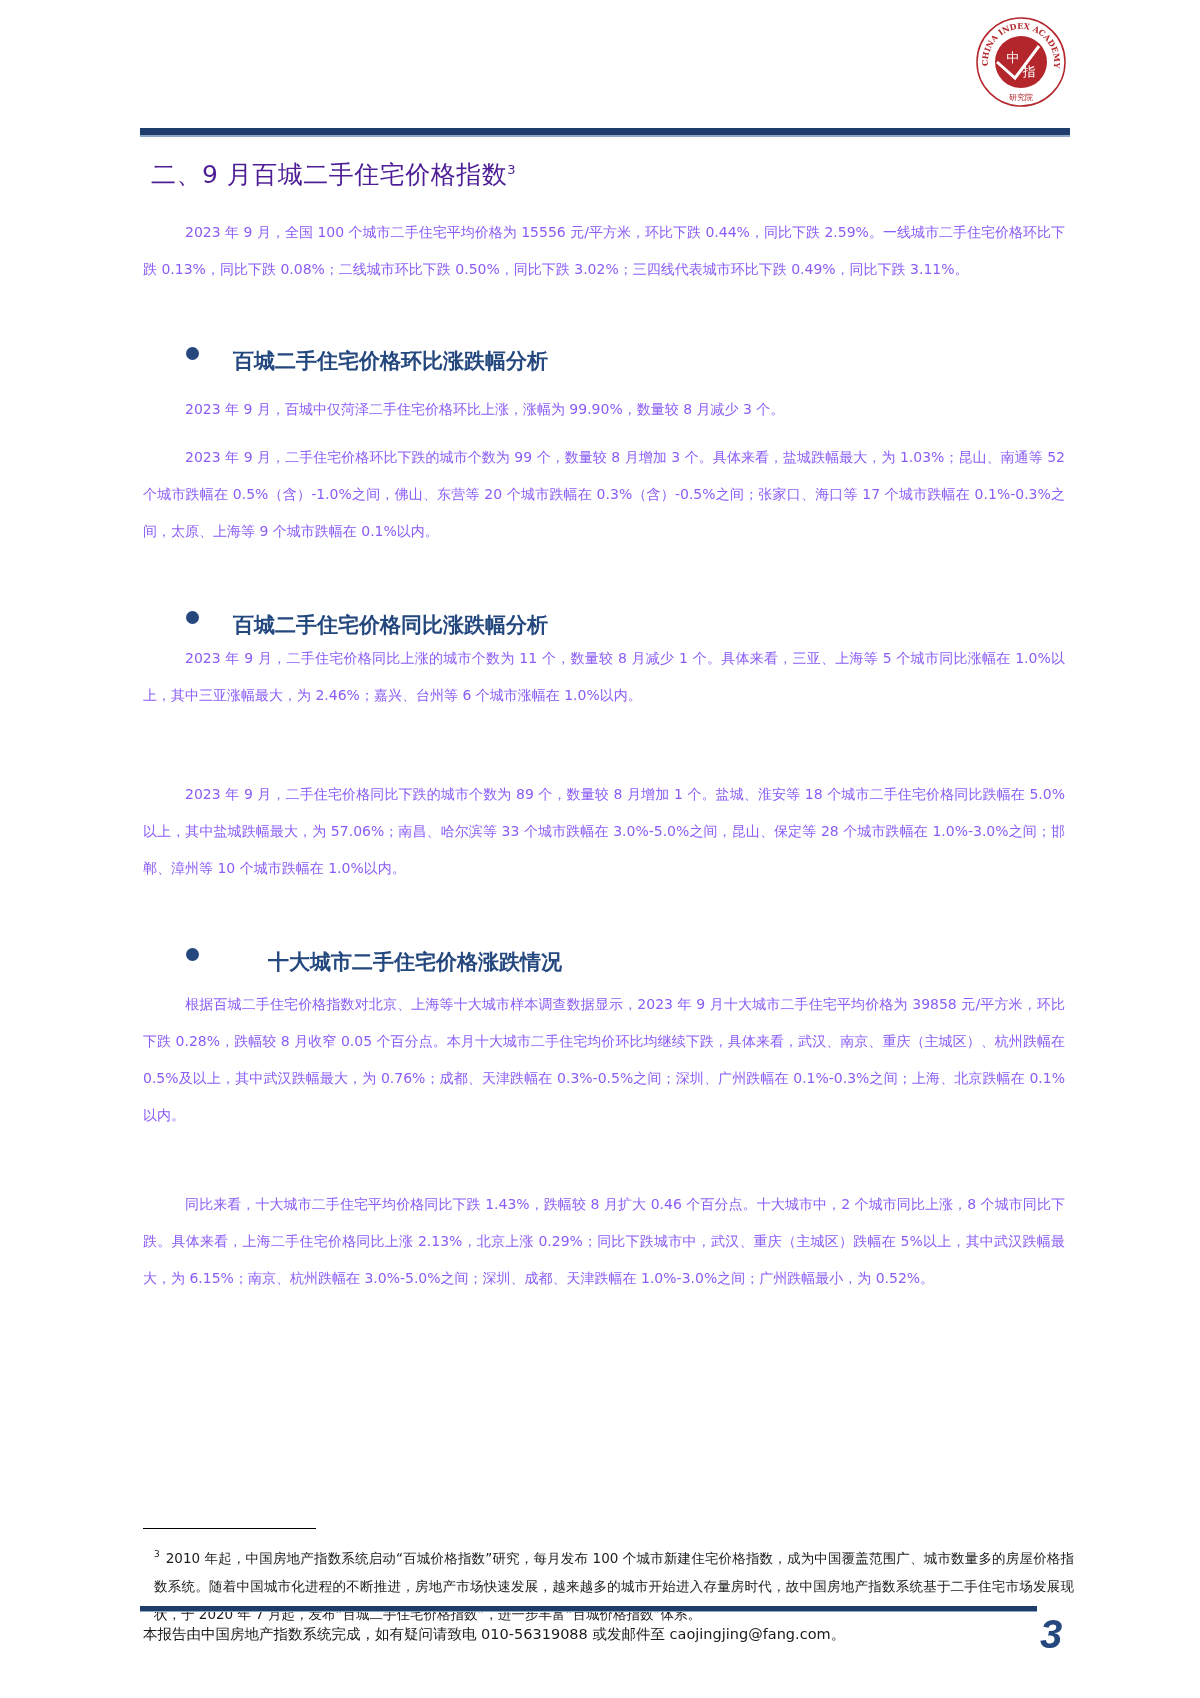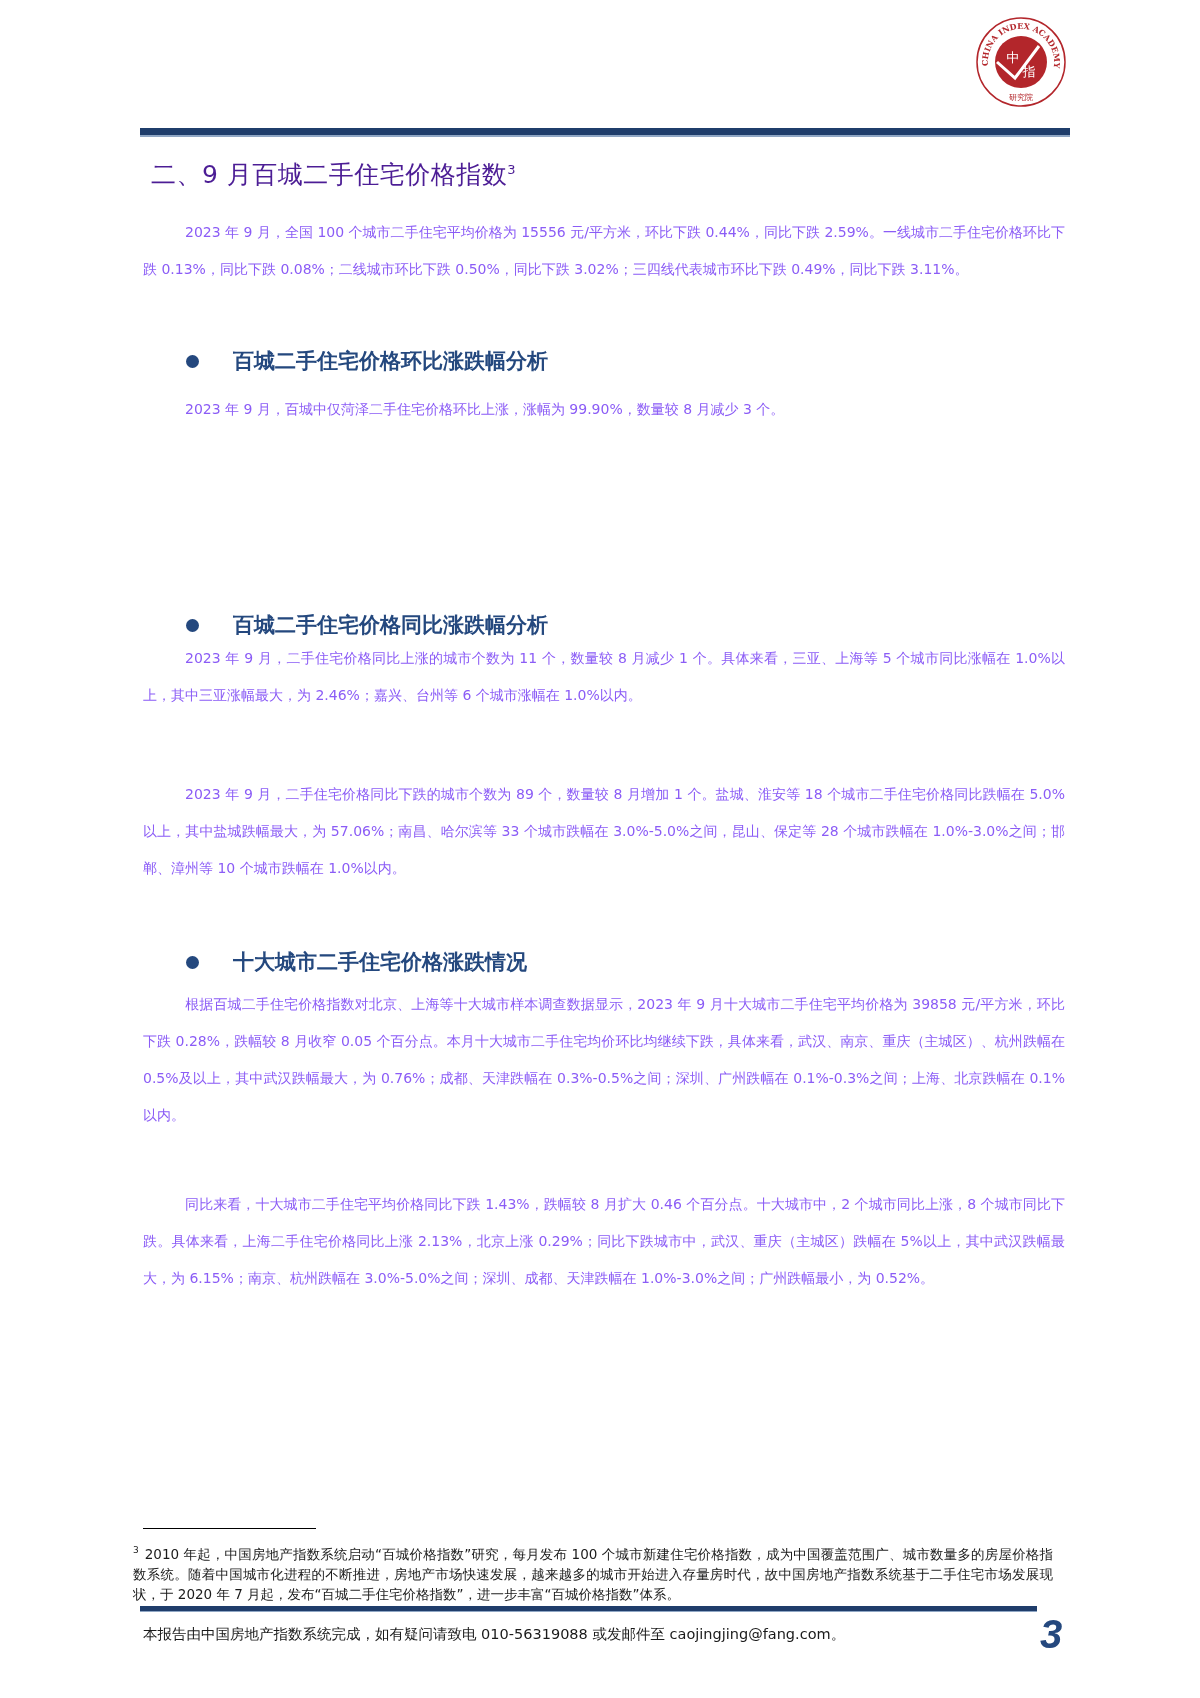--- a/index.html
+++ b/index.html
@@ -9,25 +9,25 @@
 
   .logo { position: absolute; left: 975px; top: 16px; width: 92px; height: 92px; }
   .header-rule { position: absolute; left: 140px; top: 128px; width: 930px; height: 7px; background: #1f3d6b; border-bottom: 2px solid #8fa6c4; }
 
   .section-title { position: absolute; left: 151px; top: 158px; font-size: 25px; font-weight: normal; color: #4c1d95; letter-spacing: 0.5px; }
   .section-title sup { font-size: 13px; vertical-align: super; }
 
   .para { position: absolute; left: 143px; width: 922px; font-size: 14px; line-height: 37px; text-align: justify; color: #8b5cf6; }
   .para .indent { display: inline-block; width: 42px; }
 
-  .bullet { position: absolute; left: 186px; font-size: 21px; font-weight: bold; color: #24487e; display: flex; align-items: center; }
+  .bullet { position: absolute; left: 186px; font-size: 21px; font-weight: bold; color: #24487e; display: flex; align-items: flex-start; }
   .bullet .dot { width: 13px; height: 13px; border-radius: 50%; background: #24487e; margin-right: 34px; }
 
   .fn-rule { position: absolute; left: 143px; top: 1528px; width: 173px; height: 1px; background: #000; }
-  .footnote { position: absolute; left: 133px; top: 1540px; width: 920px; font-size: 13.5px; line-height: 20px; color: #1a1a1a; text-align: justify; }
+  .footnote { position: absolute; left: 154px; top: 1540px; width: 920px; font-size: 13.5px; line-height: 28px; color: #1a1a1a; text-align: justify; }
   .footnote sup { font-size: 9px; margin-right: 6px; }
   .footer-rule { position: absolute; left: 140px; top: 1606px; width: 897px; height: 5px; background: #1f3d6b; border-bottom: 1px solid #8fa6c4; }
   .footer-text { position: absolute; left: 143px; top: 1625px; font-size: 14.5px; color: #1a1a1a; }
   .page-num { position: absolute; left: 1040px; top: 1612px; font-size: 40px; font-weight: bold; font-style: italic; color: #24487e; font-family: "Liberation Sans", sans-serif; }
 </style>
 </head>
 <body>
 
 <div class="page">
 
@@ -52,33 +52,36 @@
     <span class="indent"></span><span>2023 年 9 月，全国 100 个城市二手住宅平均价格为 15556 元/平方米，环比下跌 0.44%，同比下跌 2.59%。一线城市二手住宅价格环比下跌 0.13%，同比下跌 0.08%；二线城市环比下跌 0.50%，同比下跌 3.02%；三四线代表城市环比下跌 0.49%，同比下跌 3.11%。</span>
   </div>
 
   <div class="bullet" style="top:347px;">
     <span class="dot"></span>
     <span>百城二手住宅价格环比涨跌幅分析</span>
   </div>
   <div class="para" style="top:391px;">
     <span class="indent"></span><span>2023 年 9 月，百城中仅菏泽二手住宅价格环比上涨，涨幅为 99.90%，数量较 8 月减少 3 个。</span>
   </div>
+  <div class="para" style="top:439px;">
+    <span class="indent"></span><span>2023 年 9 月，二手住宅价格环比下跌的城市个数为 99 个，数量较 8 月增加 3 个。具体来看，盐城跌幅最大，为 1.03%；昆山、南通等 52 个城市跌幅在 0.5%（含）-1.0%之间，佛山、东营等 20 个城市跌幅在 0.3%（含）-0.5%之间；张家口、海口等 17 个城市跌幅在 0.1%-0.3%之间，太原、上海等 9 个城市跌幅在 0.1%以内。</span>
+  </div>
 
   <div class="bullet" style="top:611px;">
     <span class="dot"></span>
     <span>百城二手住宅价格同比涨跌幅分析</span>
   </div>
   <div class="para" style="top:640px;">
     <span class="indent"></span><span>2023 年 9 月，二手住宅价格同比上涨的城市个数为 11 个，数量较 8 月减少 1 个。具体来看，三亚、上海等 5 个城市同比涨幅在 1.0%以上，其中三亚涨幅最大，为 2.46%；嘉兴、台州等 6 个城市涨幅在 1.0%以内。</span>
   </div>
   <div class="para" style="top:776px;">
     <span class="indent"></span><span>2023 年 9 月，二手住宅价格同比下跌的城市个数为 89 个，数量较 8 月增加 1 个。盐城、淮安等 18 个城市二手住宅价格同比跌幅在 5.0%以上，其中盐城跌幅最大，为 57.06%；南昌、哈尔滨等 33 个城市跌幅在 3.0%-5.0%之间，昆山、保定等 28 个城市跌幅在 1.0%-3.0%之间；邯郸、漳州等 10 个城市跌幅在 1.0%以内。</span>
   </div>
 
-  <div class="bullet" style="top:948px;">
+  <div class="bullet" style="top:948px;gap:35px;">
     <span class="dot"></span>
     <span>十大城市二手住宅价格涨跌情况</span>
   </div>
   <div class="para" style="top:986px;">
     <span class="indent"></span><span>根据百城二手住宅价格指数对北京、上海等十大城市样本调查数据显示，2023 年 9 月十大城市二手住宅平均价格为 39858 元/平方米，环比下跌 0.28%，跌幅较 8 月收窄 0.05 个百分点。本月十大城市二手住宅均价环比均继续下跌，具体来看，武汉、南京、重庆（主城区）、杭州跌幅在 0.5%及以上，其中武汉跌幅最大，为 0.76%；成都、天津跌幅在 0.3%-0.5%之间；深圳、广州跌幅在 0.1%-0.3%之间；上海、北京跌幅在 0.1%以内。</span>
   </div>
   <div class="para" style="top:1186px;">
     <span class="indent"></span><span>同比来看，十大城市二手住宅平均价格同比下跌 1.43%，跌幅较 8 月扩大 0.46 个百分点。十大城市中，2 个城市同比上涨，8 个城市同比下跌。具体来看，上海二手住宅价格同比上涨 2.13%，北京上涨 0.29%；同比下跌城市中，武汉、重庆（主城区）跌幅在 5%以上，其中武汉跌幅最大，为 6.15%；南京、杭州跌幅在 3.0%-5.0%之间；深圳、成都、天津跌幅在 1.0%-3.0%之间；广州跌幅最小，为 0.52%。</span>
   </div>
 

